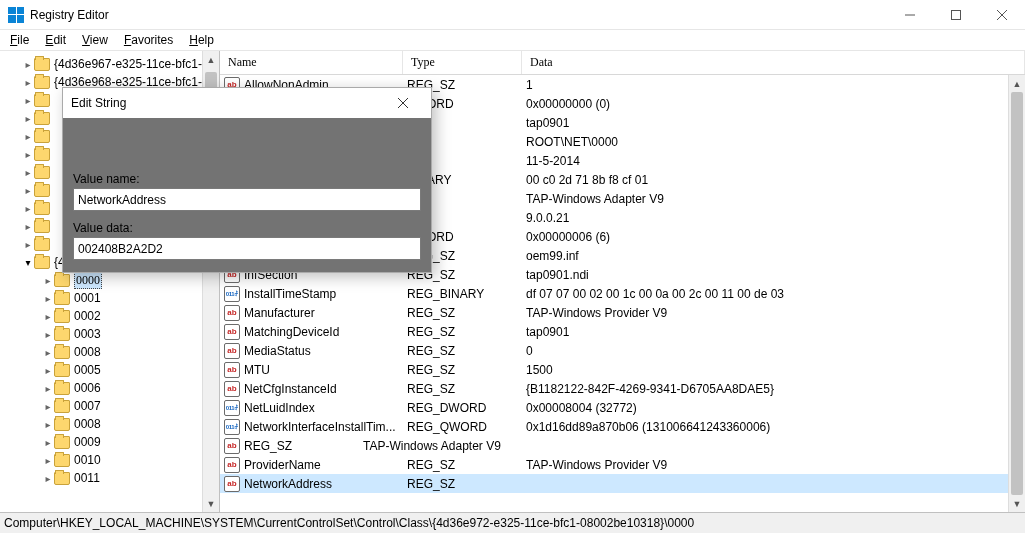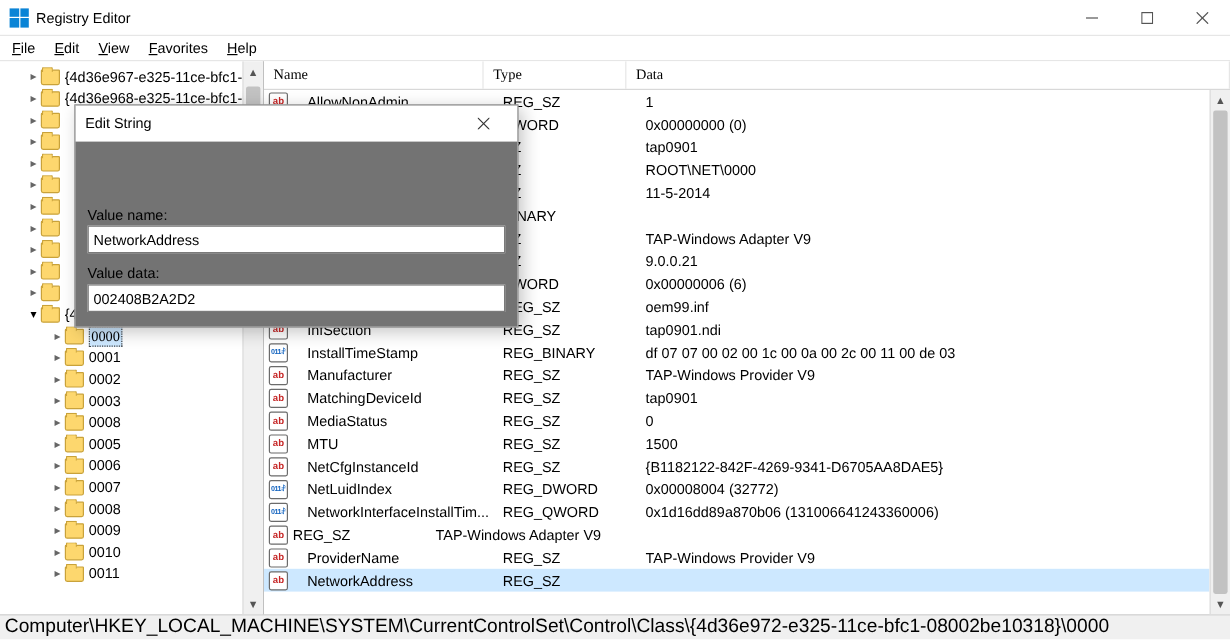--- a/index.html
+++ b/index.html
@@ -181,38 +181,38 @@
     display:flex;align-items:center;justify-content:center;
     font-size: 8px;
     font-weight: bold;
     line-height: 1;
     font-family: Arial, sans-serif;
   }
   .val-icon.str { background: #fff; color: #c62828; }
   .val-icon.str::after { content: "ab"; }
   .val-icon.bin { background: #fff; color: #1565c0; letter-spacing:-0.5px; }
   .val-icon.bin::after { content: "011\A110"; white-space: pre; font-size:6px; line-height:6px; }
-  .cell-name { width: 163px; overflow:hidden; text-overflow: ellipsis; white-space:nowrap;margin-left:12px; }
+  .cell-name { width: 163px; overflow:hidden; text-overflow: ellipsis; white-space:nowrap; }
   .cell-type { width: 119px; }
   .cell-data { flex:1; overflow:hidden; text-overflow:ellipsis; white-space:nowrap; }
 
   .list-scroll {
     position:absolute; top:24px; right:0; bottom:0; width:17px;
     background:#f0f0f0; border-left:1px solid #ddd;
     display:flex; flex-direction:column;
   }
 
   
   .statusbar {
     height: 20px;
     display: flex;
     align-items: center;
     padding: 0 4px;
     background: #f0f0f0;
-    font-size: 16px;
+    font-size: 12px;
   }
 
   
   .dialog {
     position: absolute;
     left: 62px;
     top: 87px;
     width: 370px;
     background: #737373;
     border: 1px solid #aaa;
@@ -492,20 +492,21 @@
         <div class="list-row">
           <span class="val-icon str"></span>
           <span class="cell-name"></span>
           <span class="cell-type">SZ</span>
           <span class="cell-data">11-5-2014</span>
         </div>
         <div class="list-row">
           <span class="val-icon bin"></span>
           <span class="cell-name"></span>
           <span class="cell-type">BINARY</span>
+          <span class="cell-data">00 c0 2d 71 8b f8 cf 01</span>
         </div>
         <div class="list-row">
           <span class="val-icon str"></span>
           <span class="cell-name"></span>
           <span class="cell-type">SZ</span>
           <span class="cell-data">TAP-Windows Adapter V9</span>
         </div>
         <div class="list-row">
           <span class="val-icon str"></span>
           <span class="cell-name"></span>

